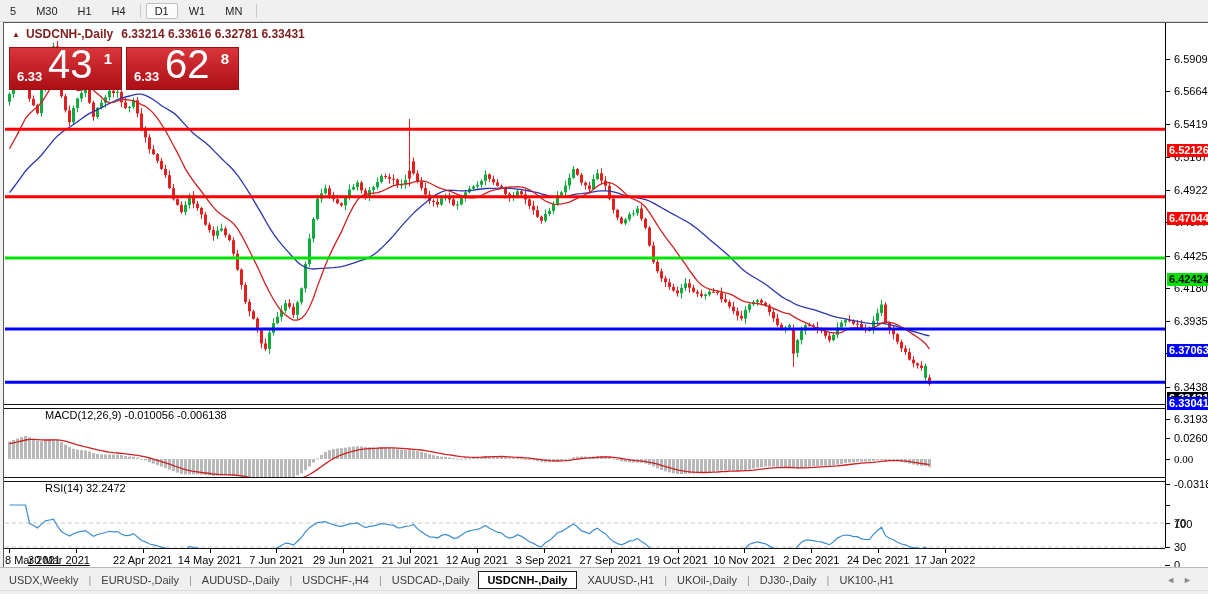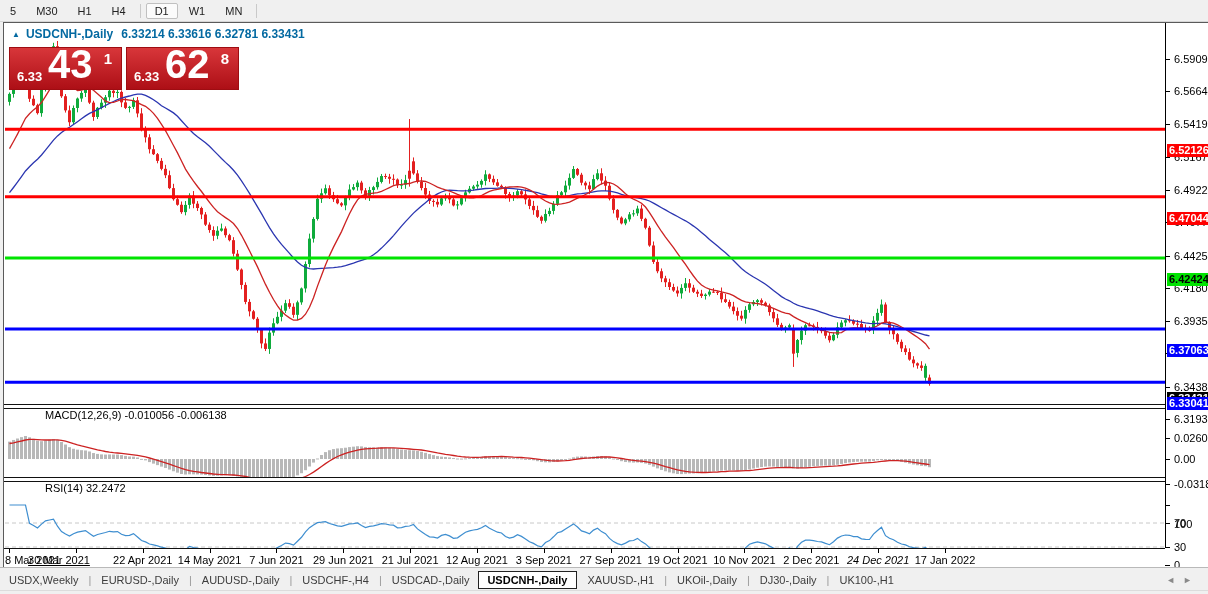--- a/index.html
+++ b/index.html
@@ -16,21 +16,21 @@
   
   #chart-window{position:absolute;left:3px;top:22px;width:1204px;height:544px;background:#fff;
     border-top:1px solid #5a5a5a;border-left:1px solid #5a5a5a;}
   #axis-vline{position:absolute;left:1161px;top:0;width:1px;height:525px;background:#000;}
   .panel-sep{position:absolute;left:0;width:1161px;height:3px;background:#fff;
     border-top:1px solid #111;border-bottom:1px solid #111;}
   #sep-macd{top:381px;}
   #sep-rsi{top:454px;}
   #rsi-bottom{position:absolute;left:0;top:525px;width:1161px;height:1px;background:#111;}
 
-  #title-row{position:absolute;left:8px;top:4px;font-size:12px;font-weight:700;color:#0369a1;z-index:30;}
+  #title-row{position:absolute;left:8px;top:4px;font-size:12px;font-weight:700;color:#7f1d1d;z-index:30;}
   #title-row .tri{font-size:8px;vertical-align:1px;margin-right:6px;}
   #title-row .ohlc{margin-left:8px;font-weight:700;}
 
   svg{position:absolute;display:block;}
   #main-svg{left:1px;top:0;}
   #macd-svg{left:1px;top:384px;}
   #rsi-svg{left:1px;top:457px;}
 
   .ind-label{position:absolute;left:7px;font-size:11px;color:#000;z-index:5;margin-left:34px;}
   #macd-label{top:386px;}
@@ -56,21 +56,21 @@
   #tp-spin{flex:1;display:flex;margin:0 5px;border:1px solid #8a8a8a;background:#fff;height:24px;}
   .spin-btn{width:20px;background:linear-gradient(#fdfdfd,#d8d8d8);border:1px solid #b5b5b5;
     color:#3b6ea5;font-size:8px;display:flex;align-items:center;justify-content:center;cursor:pointer;}
   #tp-vol{flex:1;border:0;outline:0;text-align:right;font-size:13px;font-weight:700;padding:0 5px;
     font-family:"Liberation Sans","DejaVu Sans",sans-serif;min-width:0;}
   #tp-prices{display:flex;margin-top:2px;}
   .tp-price{width:112px;height:41px;background:linear-gradient(#d8363a,#ad0f16);border:1px solid #9e0d12;
     color:#fff;position:relative;cursor:pointer;}
   .tp-price.buy{margin-left:4px;}
   .pp-small{position:absolute;left:7px;bottom:5px;font-size:13px;}
-  .pp-big{position:absolute;left:38px;top:-6px;font-size:40px;font-weight:700;}
+  .pp-big{position:absolute;left:38px;top:-6px;font-size:40px;font-weight:400;}
   .pp-sup{position:absolute;right:9px;top:2px;font-size:15px;}
 
   
   #tab-bar{position:absolute;left:0;top:567px;width:1208px;height:23px;background:#f0f0f0;
     border-top:1px solid #b9b9b9;display:flex;align-items:center;font-size:11px;color:#3c3c3c;}
   .tab{padding:3px 9px;white-space:nowrap;cursor:pointer;}
   .tab.active{background:#fff;border:1px solid #222;color:#000;font-weight:700;padding:2px 8px;}
   .tab-sep{color:#999;margin:0 1px;}
   #tab-arrows{margin-left:auto;margin-right:8px;color:#8a8a8a;font-size:9px;letter-spacing:8px;cursor:pointer;}
   #status-strip{position:absolute;left:0;top:590px;width:1208px;height:4px;background:#f0f0f0;border-top:1px solid #dcdcdc;}
@@ -842,21 +842,21 @@
         <div class="ax-lbl" style="top: 396px;">6.31930</div>
         <div class="badge" style="top: 376.105px; background: rgb(0, 0, 0); color: rgb(255, 255, 255);">6.33431</div>
         <div class="badge" style="top: 128.306px; background: rgb(255, 0, 0); color: rgb(255, 255, 255);">6.52126</div>
         <div class="badge" style="top: 195.667px; background: rgb(255, 0, 0); color: rgb(255, 255, 255);">6.47044</div>
         <div class="badge" style="top: 256.904px; background: rgb(0, 228, 0); color: rgb(0, 0, 0);">6.42424</div>
         <div class="badge" style="top: 327.963px; background: rgb(0, 0, 255); color: rgb(255, 255, 255);">6.37063</div>
         <div class="badge" style="top: 381.274px; background: rgb(0, 0, 255); color: rgb(255, 255, 255);">6.33041</div>
         <div class="ax-tick" style="top: 415.144px;"></div>
         <div class="ax-lbl" style="top: 415.144px;">0.02607</div>
         <div class="ax-tick" style="top: 436px;"></div>
-        <div class="ax-lbl" style="top: 436px;">0.00</div>
+        <div class="ax-lbl" style="top: 436px; font-family: Liberation Serif, serif;">0.00</div>
         <div class="ax-tick" style="top: 461.496px;"></div>
         <div class="ax-lbl" style="top: 461.496px;">-0.03187</div>
         <div class="ax-tick" style="top: 482px;"></div>
         <div class="ax-lbl" style="top: 482px; margin-top: 19px;">100</div>
         <div class="ax-tick" style="top: 500px;"></div>
         <div class="ax-lbl" style="top: 500px;">70</div>
         <div class="ax-tick" style="top: 524px;"></div>
         <div class="ax-lbl" style="top: 524px;">30</div>
         <div class="ax-tick" style="top: 542px;"></div>
         <div class="ax-lbl" style="top: 542px;">0</div>
@@ -882,21 +882,21 @@
         <div class="d-lbl" style="left: 539.856px;">3 Sep 2021</div>
         <div class="d-tick" style="left: 606.713px;"></div>
         <div class="d-lbl" style="left: 606.713px;">27 Sep 2021</div>
         <div class="d-tick" style="left: 673.57px;"></div>
         <div class="d-lbl" style="left: 673.57px;">19 Oct 2021</div>
         <div class="d-tick" style="left: 740.427px;"></div>
         <div class="d-lbl" style="left: 740.427px;">10 Nov 2021</div>
         <div class="d-tick" style="left: 807.284px;"></div>
         <div class="d-lbl" style="left: 807.284px;">2 Dec 2021</div>
         <div class="d-tick" style="left: 874.141px;"></div>
-        <div class="d-lbl" style="left: 874.141px; font-style: italic;">24 Dec 2021</div>
+        <div class="d-lbl" style="left: 874.141px;">24 Dec 2021</div>
         <div class="d-tick" style="left: 940.998px;"></div>
         <div class="d-lbl" style="left: 940.998px;">17 Jan 2022</div>
       </div>
 
     <div id="trade-panel">
       <div id="tp-prices">
         <div class="tp-price">
           <span class="pp-small">6.33</span>
           <span class="pp-big">43</span>
           <span class="pp-sup">1</span>

